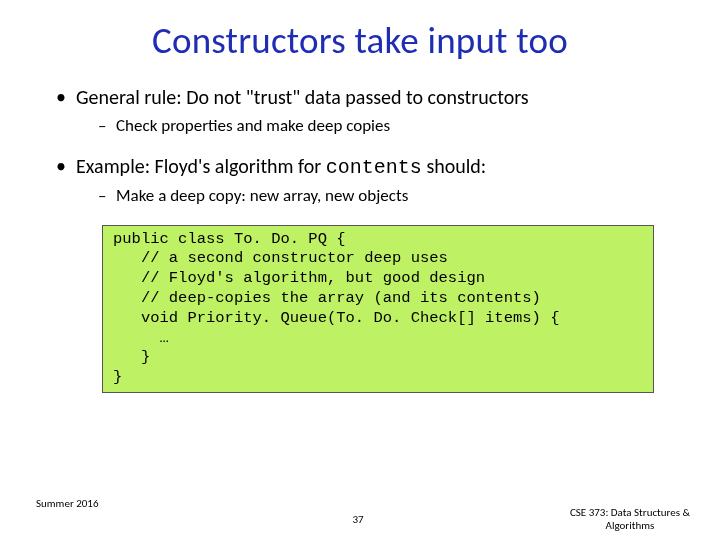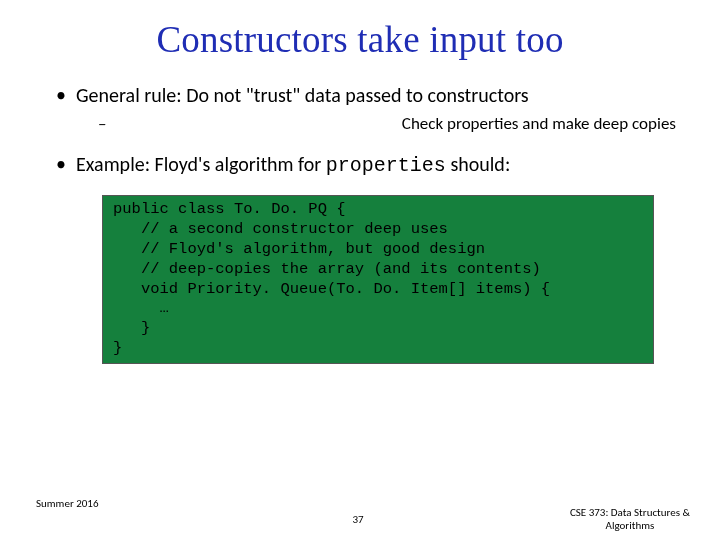--- a/index.html
+++ b/index.html
@@ -11,53 +11,52 @@
     position: relative;
     padding: 18px 44px 0 44px;
   }
   .title {
     text-align: center;
     color: #1f2db4;
     font-size: 37px;
     font-weight: 400;
     margin-bottom: 22px;
     letter-spacing: 0.2px;
-    font-family: Liberation Serif, serif;
   }
   ul.top { list-style: none; margin-left: 12px; }
   ul.top > li {
     font-size: 20px;
     margin-bottom: 2px;
     position: relative;
     padding-left: 20px;
   }
   ul.top > li::before {
     content: "•";
     position: absolute;
     left: 0;
     top: 0;
     font-size: 20px;
   }
-  ul.sub { list-style: none; margin: 6px 0 18px 22px; text-align: right; }
+  ul.sub { list-style: none; margin: 6px 0 18px 22px; }
   ul.sub > li {
     font-size: 17px;
     position: relative;
     padding-left: 18px;
     margin-bottom: 3px;
     line-height: 1.25;
   }
   ul.sub > li::before {
     content: "–";
     position: absolute;
     left: 0;
     top: 0;
   }
   .mono { font-family: "Courier New", monospace; }
   .codebox {
-    background: #15803d;
+    background: #bef264;
     border: 1px solid #555;
     font-family: "Courier New", monospace;
     font-size: 15.5px;
     line-height: 1.28;
     padding: 4px 10px 4px 10px;
     margin: 6px 0 0 58px;
     white-space: pre;
     width: 552px;
   }
   .footer {
@@ -78,27 +77,28 @@
 <h1 class="title">Constructors take input too</h1>
 
 <ul class="top">
   <li>
     <span>General rule: Do not "trust" data passed to constructors</span>
     <ul class="sub">
       <li>Check properties and make deep copies</li>
     </ul>
   </li>
   <li>
-    <span>Example: Floyd's algorithm for </span><span class="mono">properties</span><span> should:</span>
+    <span>Example: Floyd's algorithm for </span><span class="mono">contents</span><span> should:</span>
     <ul class="sub">
+      <li>Make a deep copy: new array, new objects</li>
     </ul>
   </li>
 </ul>
 
-<div class="codebox"><div>public class To. Do. PQ {</div><div>   // a second constructor deep uses</div><div>   // Floyd's algorithm, but good design</div><div>   // deep-copies the array (and its contents)</div><div>   void Priority. Queue(To. Do. Item[] items) {</div><div>     …</div><div>   }</div><div>}</div></div>
+<div class="codebox"><div>public class To. Do. PQ {</div><div>   // a second constructor deep uses</div><div>   // Floyd's algorithm, but good design</div><div>   // deep-copies the array (and its contents)</div><div>   void Priority. Queue(To. Do. Check[] items) {</div><div>     …</div><div>   }</div><div>}</div></div>
 
 <div class="footer">
   <div class="left">Summer 2016</div>
   <div class="center">37</div>
   <div class="right">
     <span>CSE 373: Data Structures &amp;</span><br>
     <span>Algorithms</span>
   </div>
 </div>
 

